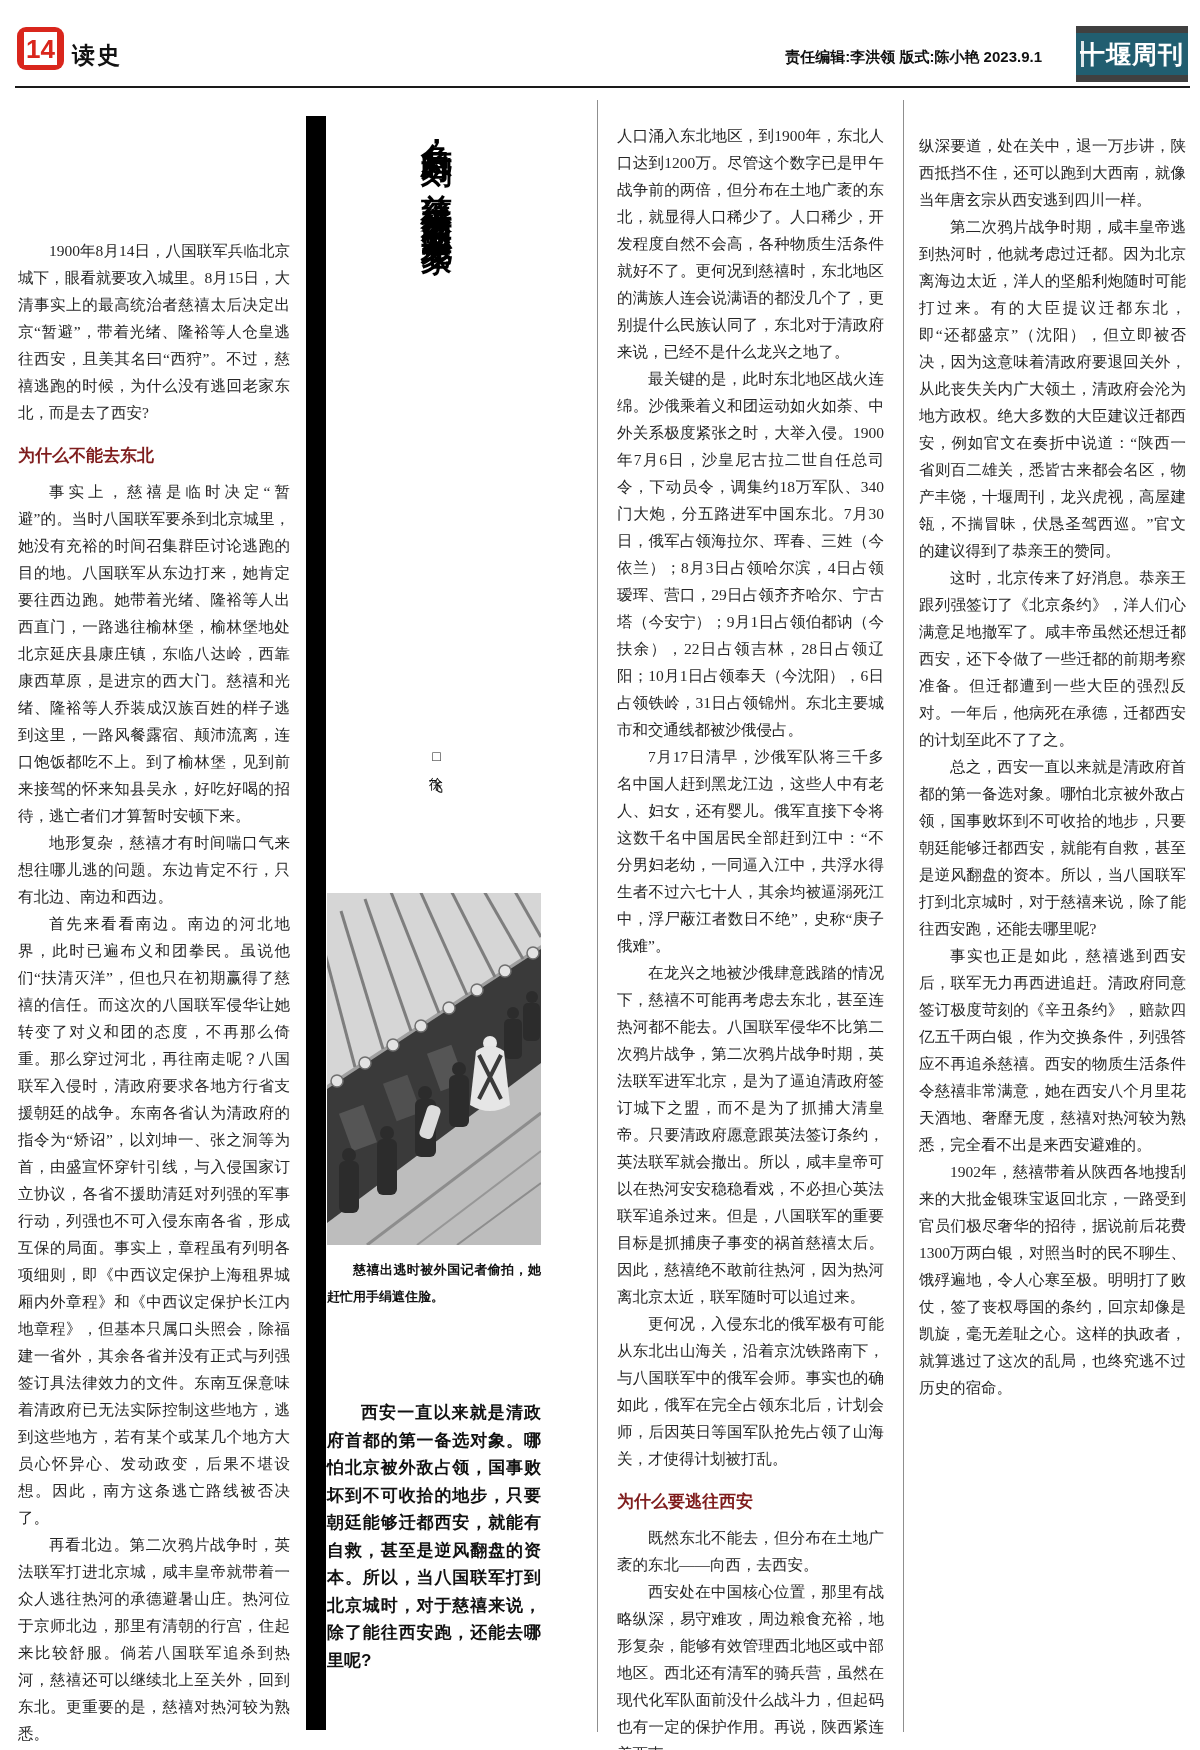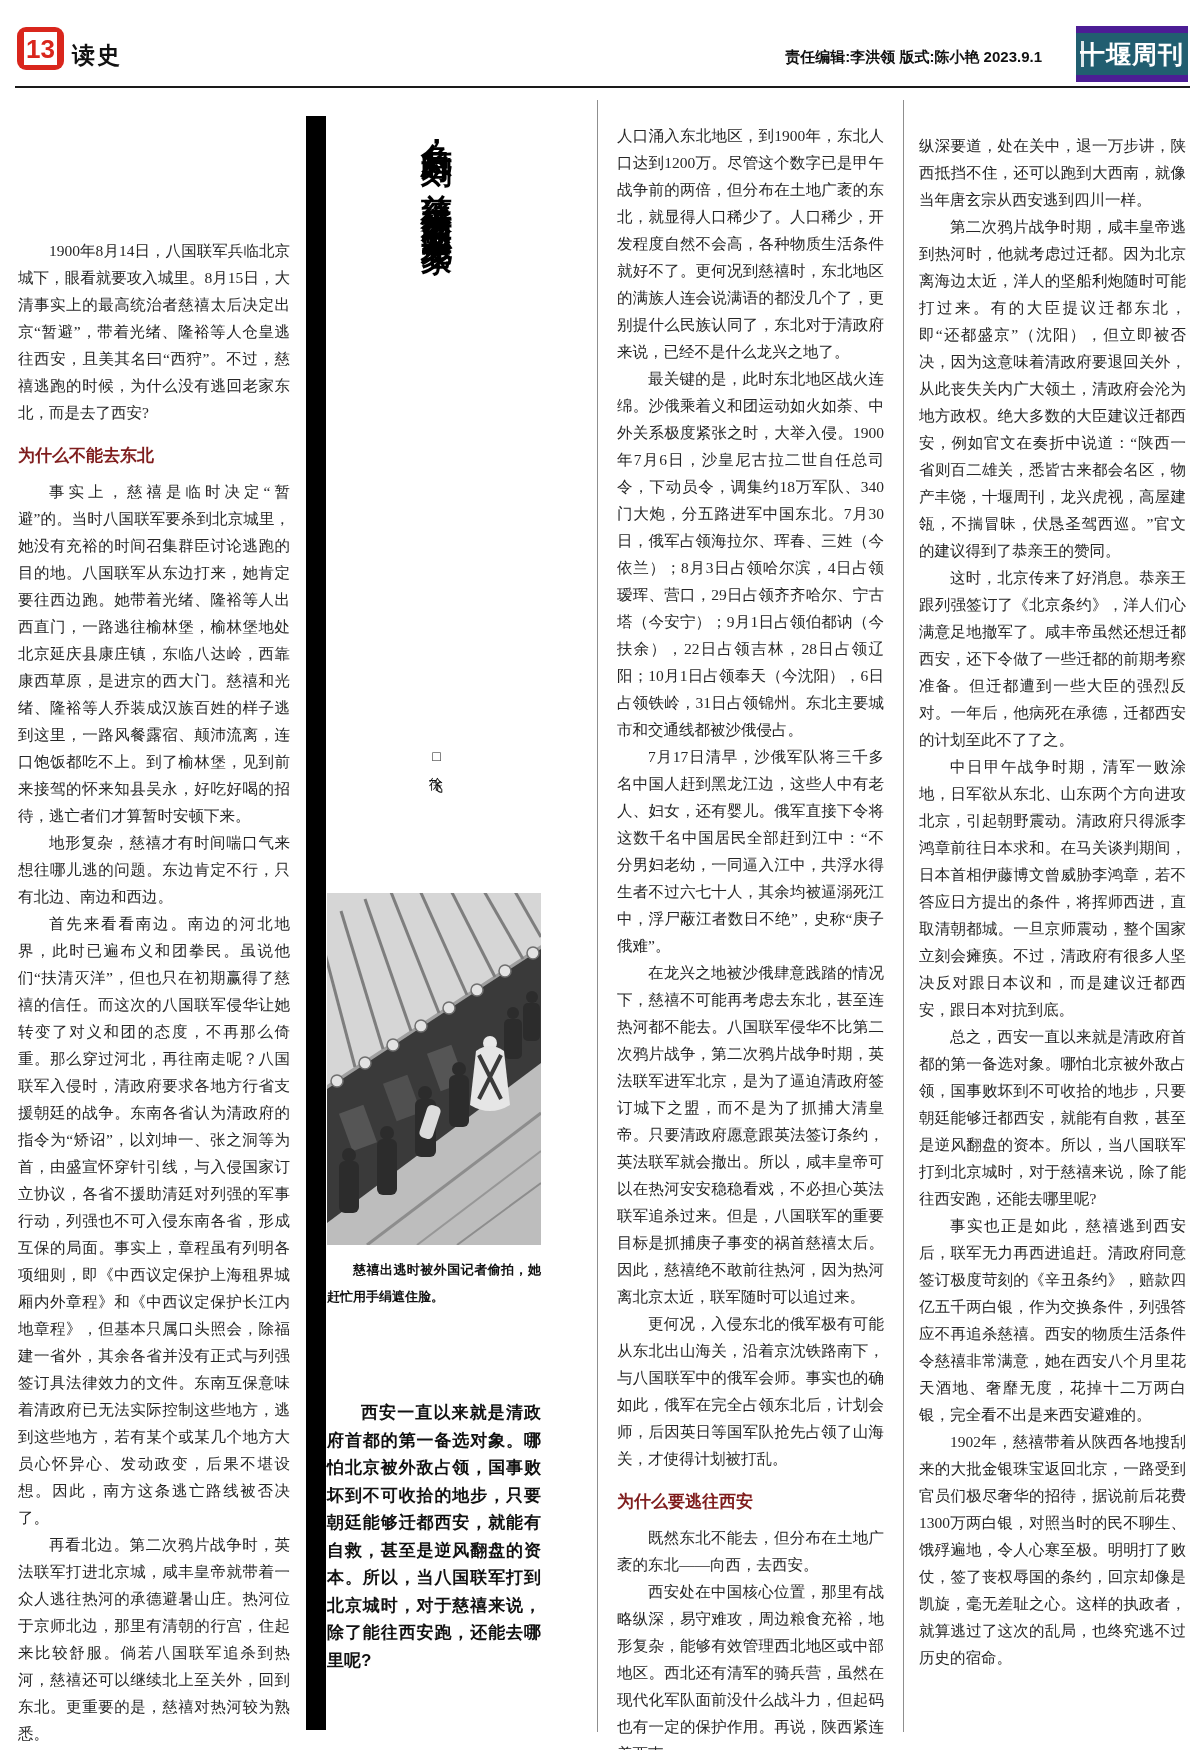--- a/index.html
+++ b/index.html
@@ -26,21 +26,21 @@
     font-weight:bold;font-size:23px;color:#111;letter-spacing:2px;
   }
   .credits{
     position:absolute;right:158px;top:48px;
     font-family:"Liberation Sans","DejaVu Sans",sans-serif;
     font-weight:bold;font-size:15px;color:#111;
     white-space:nowrap;
   }
   .masthead{
     position:absolute;right:12px;top:26px;width:112px;height:56px;
-    background:#4c1d95;display:flex;flex-direction:column;justify-content:center;
+    background:#404040;display:flex;flex-direction:column;justify-content:center;
   }
   .masthead-center{
     height:42px;background:#215e70;display:flex;align-items:center;
     justify-content:center;position:relative;
   }
   .masthead-text{
     color:#ffffff;font-weight:bold;font-size:25px;letter-spacing:1px;
     font-family:"Liberation Serif","DejaVu Serif",serif;white-space:nowrap;
   }
   .masthead-side-mark{
@@ -104,21 +104,21 @@
     font-family:"Liberation Sans","DejaVu Sans",sans-serif;
     font-size:17px;font-weight:bold;color:#7f1d1d;margin:16px 0 9px;line-height:27px;
   }
 </style>
 </head>
 <body>
 
 <div class="page">
 
   <div class="page-badge">
-    <div class="page-badge-inner">13</div>
+    <div class="page-badge-inner">14</div>
   </div>
   <div class="section-label">读史</div>
   <div class="credits">责任编辑:李洪领  版式:陈小艳  2023.9.1</div>
   <div class="masthead">
     <div class="masthead-center">
       <span class="masthead-side-mark"></span>
       <span class="masthead-text">十堰周刊</span>
     </div>
   </div>
   <div class="header-rule"></div>
@@ -211,19 +211,18 @@
       <p class="p">在龙兴之地被沙俄肆意践踏的情况下，慈禧不可能再考虑去东北，甚至连热河都不能去。八国联军侵华不比第二次鸦片战争，第二次鸦片战争时期，英法联军进军北京，是为了逼迫清政府签订城下之盟，而不是为了抓捕大清皇帝。只要清政府愿意跟英法签订条约，英法联军就会撤出。所以，咸丰皇帝可以在热河安安稳稳看戏，不必担心英法联军追杀过来。但是，八国联军的重要目标是抓捕庚子事变的祸首慈禧太后。因此，慈禧绝不敢前往热河，因为热河离北京太近，联军随时可以追过来。</p>
       <p class="p">更何况，入侵东北的俄军极有可能从东北出山海关，沿着京沈铁路南下，与八国联军中的俄军会师。事实也的确如此，俄军在完全占领东北后，计划会师，后因英日等国军队抢先占领了山海关，才使得计划被打乱。</p>
       <h3 class="h">为什么要逃往西安</h3>
       <p class="p">既然东北不能去，但分布在土地广袤的东北——向西，去西安。</p>
       <p class="p">西安处在中国核心位置，那里有战略纵深，易守难攻，周边粮食充裕，地形复杂，能够有效管理西北地区或中部地区。西北还有清军的骑兵营，虽然在现代化军队面前没什么战斗力，但起码也有一定的保护作用。再说，陕西紧连着西南</p>
     </div>
   <div class="col col-4">
       <p class="cont">纵深要道，处在关中，退一万步讲，陕西抵挡不住，还可以跑到大西南，就像当年唐玄宗从西安逃到四川一样。</p>
       <p class="p">第二次鸦片战争时期，咸丰皇帝逃到热河时，他就考虑过迁都。因为北京离海边太近，洋人的坚船利炮随时可能打过来。有的大臣提议迁都东北，即“还都盛京”（沈阳），但立即被否决，因为这意味着清政府要退回关外，从此丧失关内广大领土，清政府会沦为地方政权。绝大多数的大臣建议迁都西安，例如官文在奏折中说道：“陕西一省则百二雄关，悉皆古来都会名区，物产丰饶，十堰周刊，龙兴虎视，高屋建瓴，不揣冒昧，伏恳圣驾西巡。”官文的建议得到了恭亲王的赞同。</p>
       <p class="p">这时，北京传来了好消息。恭亲王跟列强签订了《北京条约》，洋人们心满意足地撤军了。咸丰帝虽然还想迁都西安，还下令做了一些迁都的前期考察准备。但迁都遭到一些大臣的强烈反对。一年后，他病死在承德，迁都西安的计划至此不了了之。</p>
-      <p class="p">中日甲午战争时期，清军一败涂地，日军欲从东北、山东两个方向进攻北京，引起朝野震动。清政府只得派李鸿章前往日本求和。在马关谈判期间，日本首相伊藤博文曾威胁李鸿章，若不答应日方提出的条件，将挥师西进，直取清朝都城。一旦京师震动，整个国家立刻会瘫痪。不过，清政府有很多人坚决反对跟日本议和，而是建议迁都西安，跟日本对抗到底。</p>
       <p class="p">总之，西安一直以来就是清政府首都的第一备选对象。哪怕北京被外敌占领，国事败坏到不可收拾的地步，只要朝廷能够迁都西安，就能有自救，甚至是逆风翻盘的资本。所以，当八国联军打到北京城时，对于慈禧来说，除了能往西安跑，还能去哪里呢?</p>
-      <p class="p">事实也正是如此，慈禧逃到西安后，联军无力再西进追赶。清政府同意签订极度苛刻的《辛丑条约》，赔款四亿五千两白银，作为交换条件，列强答应不再追杀慈禧。西安的物质生活条件令慈禧非常满意，她在西安八个月里花天酒地、奢靡无度，花掉十二万两白银，完全看不出是来西安避难的。</p>
+      <p class="p">事实也正是如此，慈禧逃到西安后，联军无力再西进追赶。清政府同意签订极度苛刻的《辛丑条约》，赔款四亿五千两白银，作为交换条件，列强答应不再追杀慈禧。西安的物质生活条件令慈禧非常满意，她在西安八个月里花天酒地、奢靡无度，慈禧对热河较为熟悉，完全看不出是来西安避难的。</p>
       <p class="p">1902年，慈禧带着从陕西各地搜刮来的大批金银珠宝返回北京，一路受到官员们极尽奢华的招待，据说前后花费1300万两白银，对照当时的民不聊生、饿殍遍地，令人心寒至极。明明打了败仗，签了丧权辱国的条约，回京却像是凯旋，毫无差耻之心。这样的执政者，就算逃过了这次的乱局，也终究逃不过历史的宿命。</p>
     </div>
 
 </div>
 
 </body></html>

